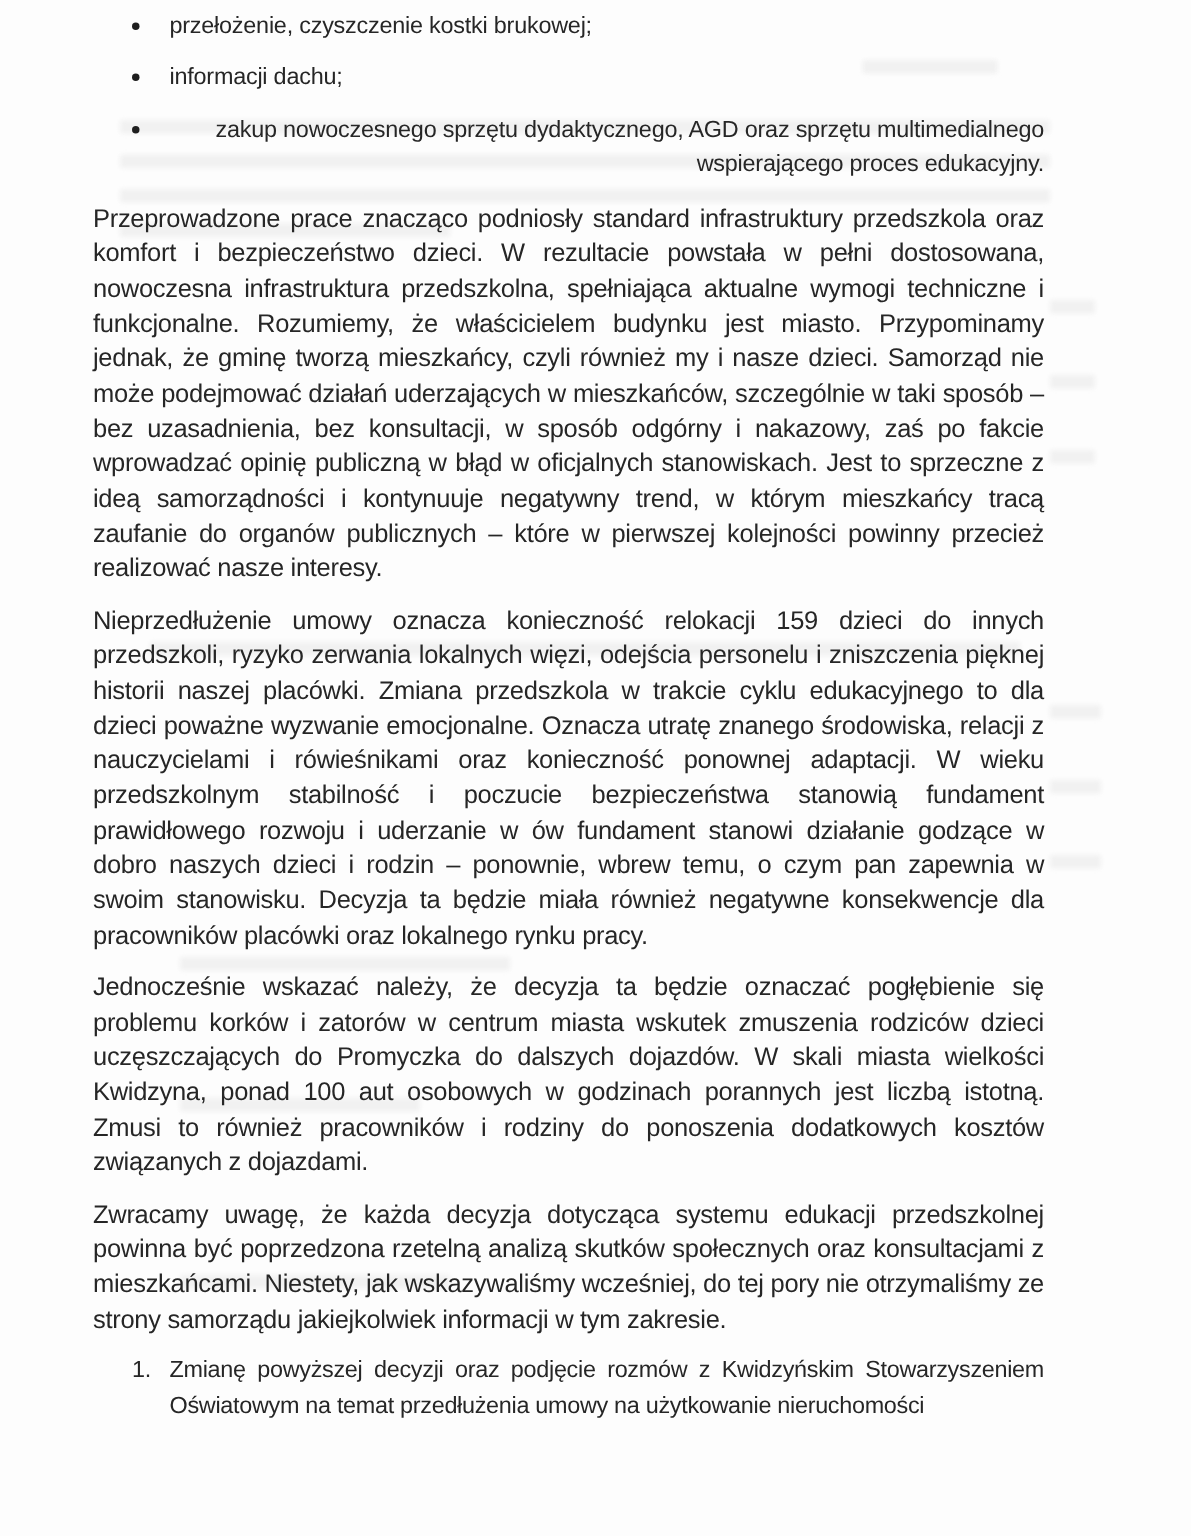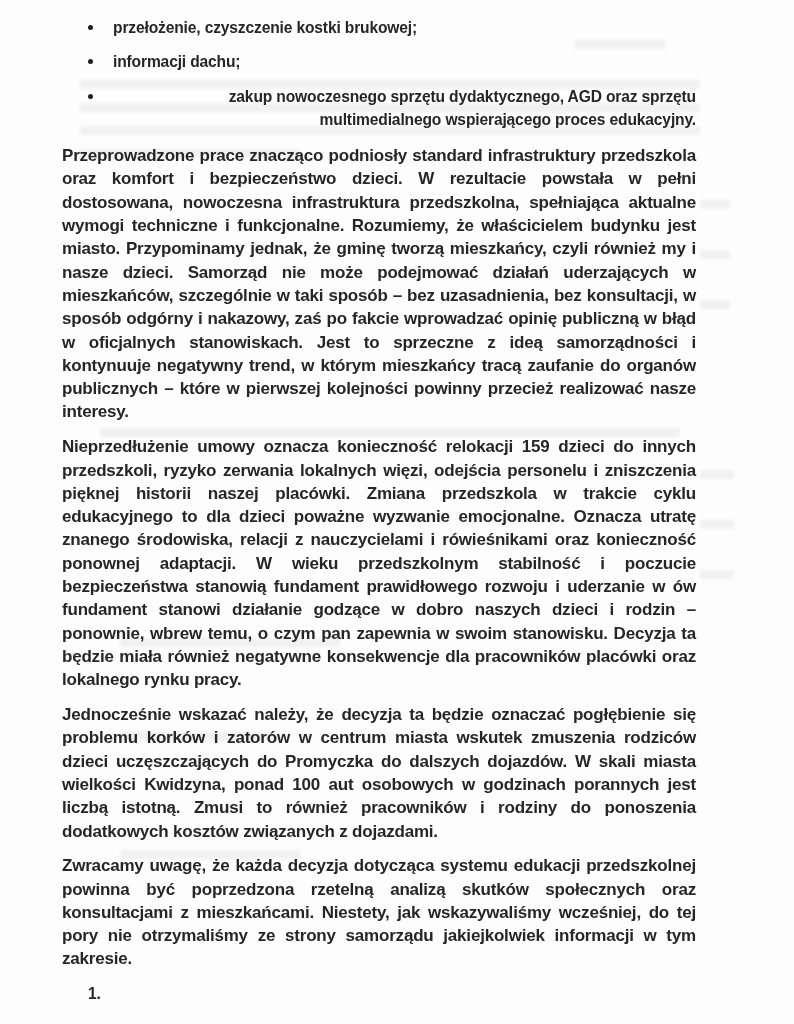--- a/index.html
+++ b/index.html
@@ -24,24 +24,23 @@
     .ghost-line {
       position: absolute;
       height: 9px;
       background: #f1f1f1;
       border-radius: 2px;
       filter: blur(1.5px);
     }
     .page {
       position: absolute;
       left: 62px;
-      top: 16px;
+      top: 6px;
       width: 634px;
       z-index: 1;
-      font-weight: bold;
     }
     .bullet-list {
       list-style: none;
       margin: 0;
       padding: 0;
     }
     .bullet-item {
       position: relative;
       padding-left: 51px;
       font-size: 15.6px;
@@ -122,15 +121,16 @@
   </ul>
 
   <p class="para">Przeprowadzone prace znacząco podniosły standard infrastruktury przedszkola oraz komfort i bezpieczeństwo dzieci. W rezultacie powstała w pełni dostosowana, nowoczesna infrastruktura przedszkolna, spełniająca aktualne wymogi techniczne i funkcjonalne. Rozumiemy, że właścicielem budynku jest miasto. Przypominamy jednak, że gminę tworzą mieszkańcy, czyli również my i nasze dzieci. Samorząd nie może podejmować działań uderzających w mieszkańców, szczególnie w taki sposób – bez uzasadnienia, bez konsultacji, w sposób odgórny i nakazowy, zaś po fakcie wprowadzać opinię publiczną w błąd w oficjalnych stanowiskach. Jest to sprzeczne z ideą samorządności i kontynuuje negatywny trend, w którym mieszkańcy tracą zaufanie do organów publicznych – które w pierwszej kolejności powinny przecież realizować nasze interesy.</p>
   <p class="para">Nieprzedłużenie umowy oznacza konieczność relokacji 159 dzieci do innych przedszkoli, ryzyko zerwania lokalnych więzi, odejścia personelu i zniszczenia pięknej historii naszej placówki. Zmiana przedszkola w trakcie cyklu edukacyjnego to dla dzieci poważne wyzwanie emocjonalne. Oznacza utratę znanego środowiska, relacji z nauczycielami i rówieśnikami oraz konieczność ponownej adaptacji. W wieku przedszkolnym stabilność i poczucie bezpieczeństwa stanowią fundament prawidłowego rozwoju i uderzanie w ów fundament stanowi działanie godzące w dobro naszych dzieci i rodzin – ponownie, wbrew temu, o czym pan zapewnia w swoim stanowisku. Decyzja ta będzie miała również negatywne konsekwencje dla pracowników placówki oraz lokalnego rynku pracy.</p>
   <p class="para">Jednocześnie wskazać należy, że decyzja ta będzie oznaczać pogłębienie się problemu korków i zatorów w centrum miasta wskutek zmuszenia rodziców dzieci uczęszczających do Promyczka do dalszych dojazdów. W skali miasta wielkości Kwidzyna, ponad 100 aut osobowych w godzinach porannych jest liczbą istotną. Zmusi to również pracowników i rodziny do ponoszenia dodatkowych kosztów związanych z dojazdami.</p>
   <p class="para">Zwracamy uwagę, że każda decyzja dotycząca systemu edukacji przedszkolnej powinna być poprzedzona rzetelną analizą skutków społecznych oraz konsultacjami z mieszkańcami. Niestety, jak wskazywaliśmy wcześniej, do tej pory nie otrzymaliśmy ze strony samorządu jakiejkolwiek informacji w tym zakresie.</p>
 
   <ol class="num-list">
     <li class="num-item">
       <span class="num-marker">1.</span>
+      <span>Zmianę powyższej decyzji oraz podjęcie rozmów z Kwidzyńskim Stowarzyszeniem Oświatowym na temat przedłużenia umowy na użytkowanie nieruchomości</span>
     </li>
   </ol>
 </main>
 
 </body></html>

